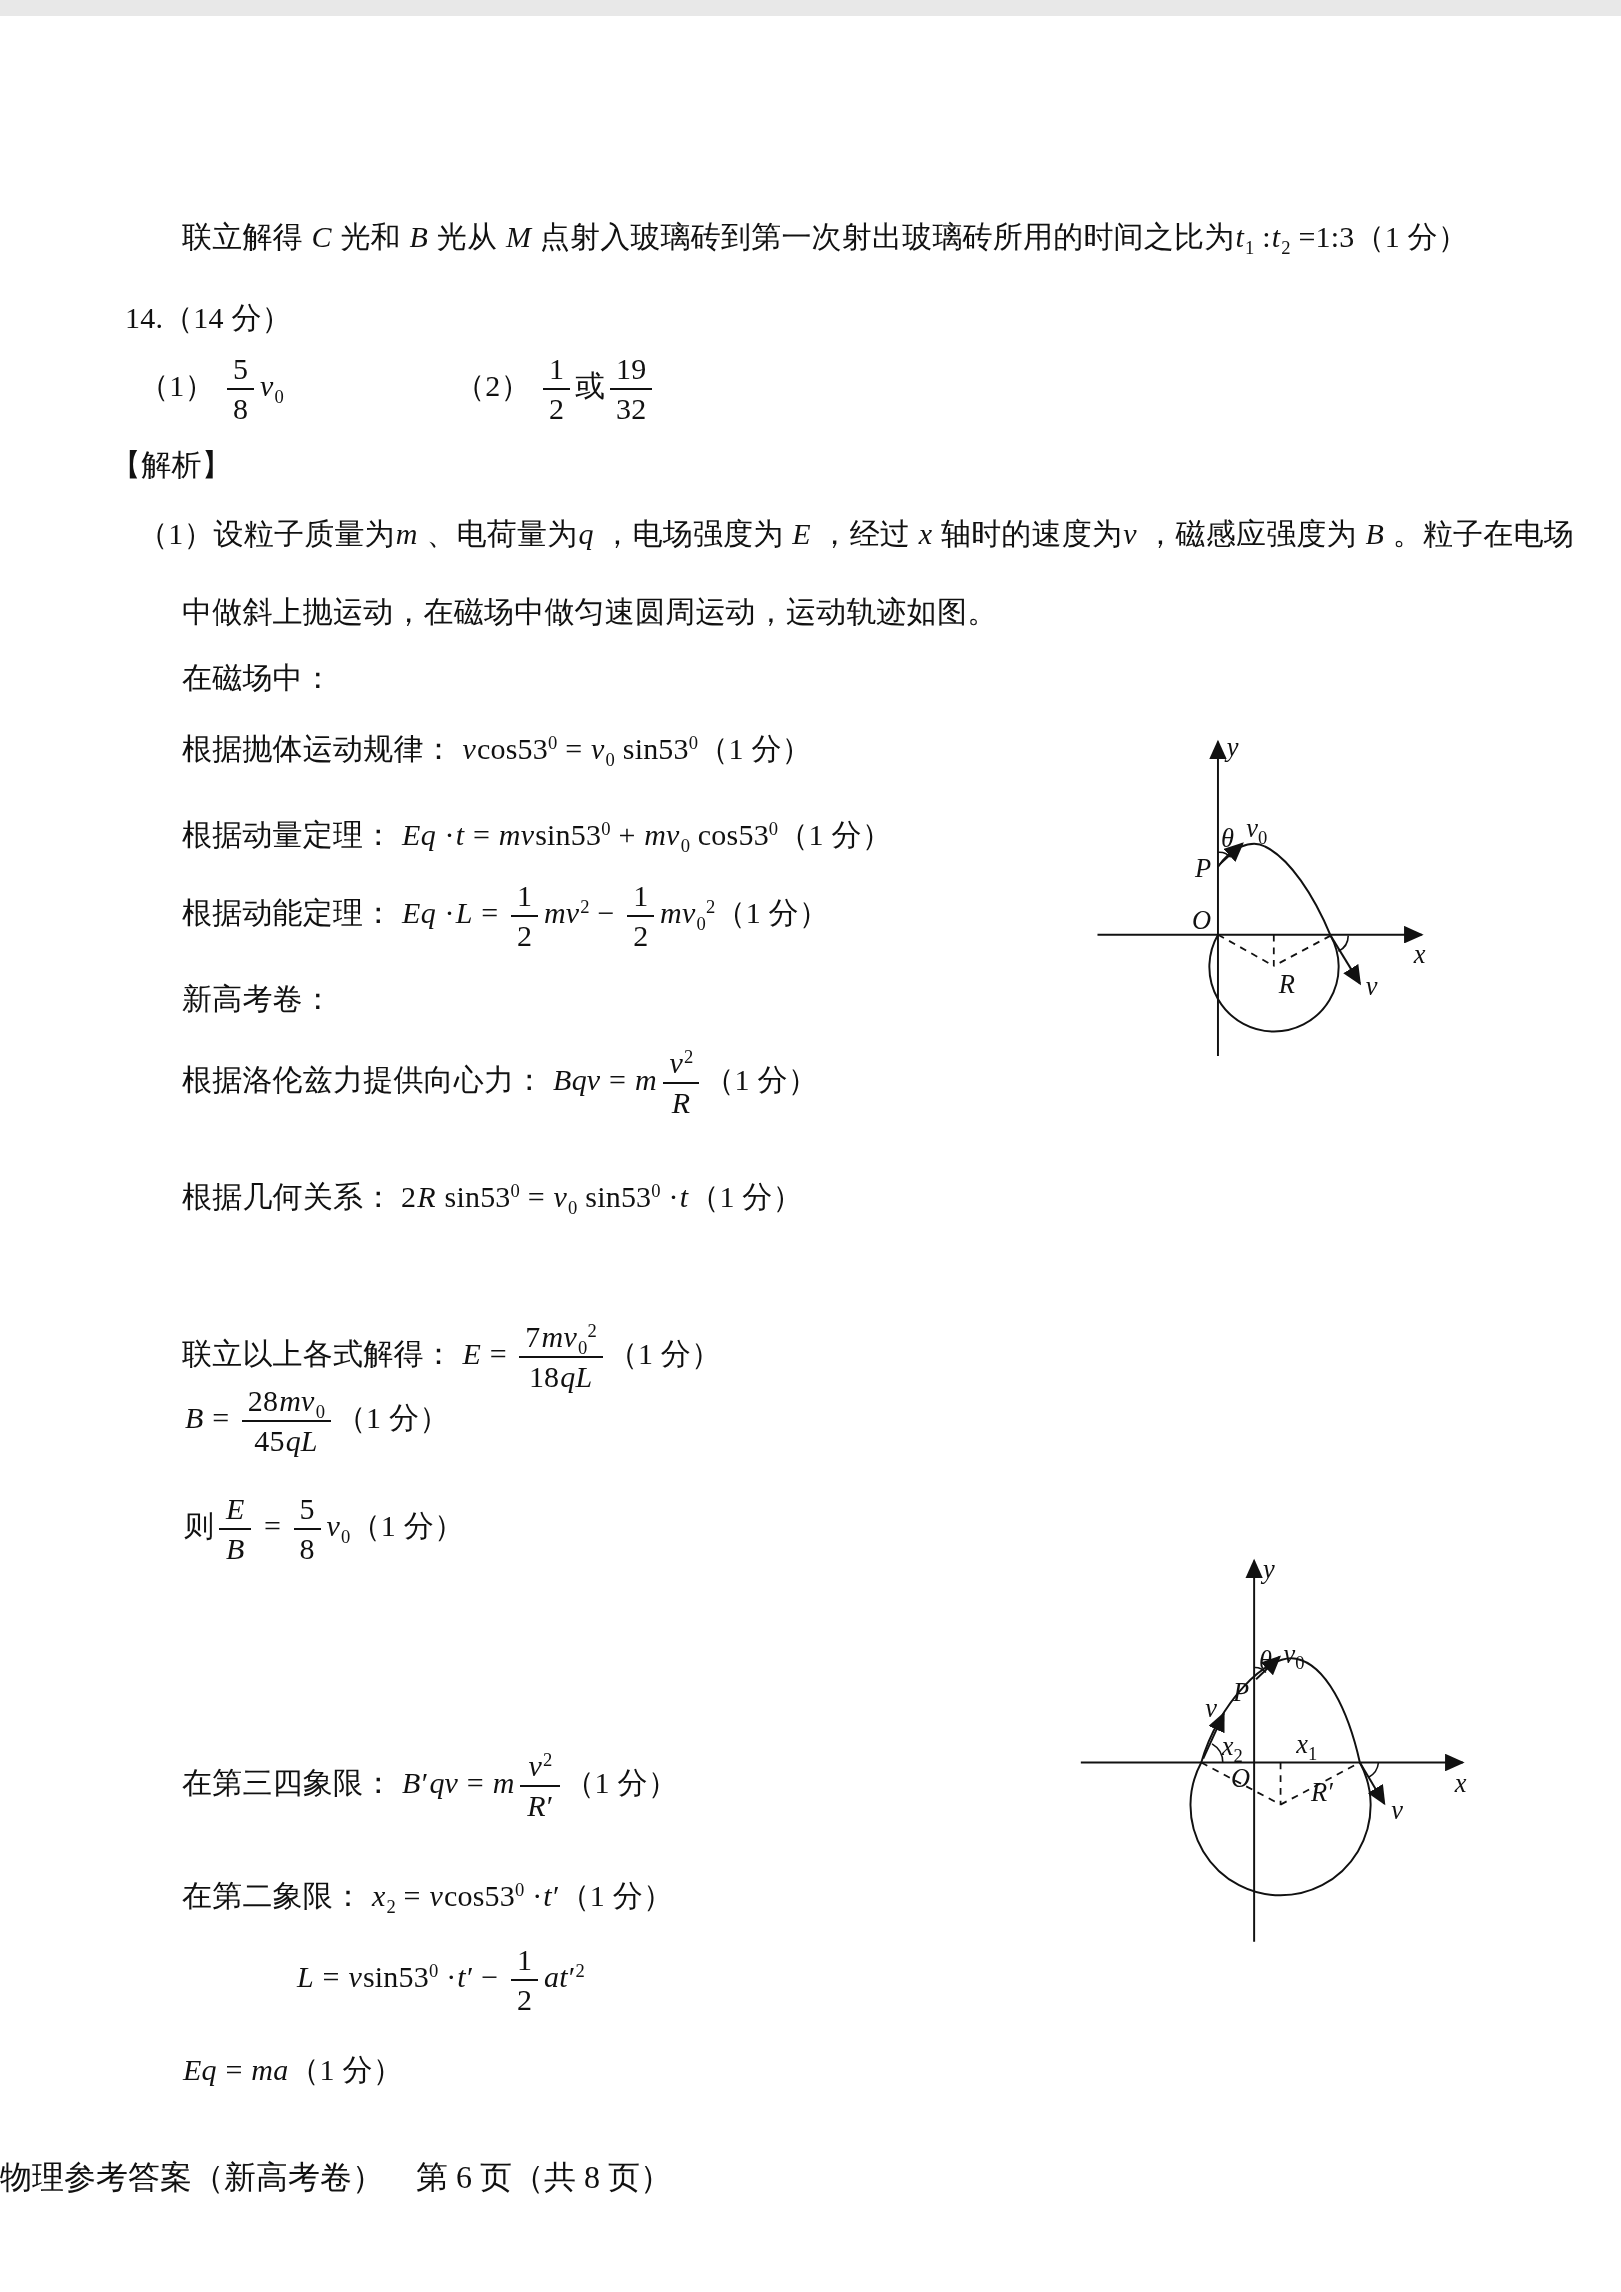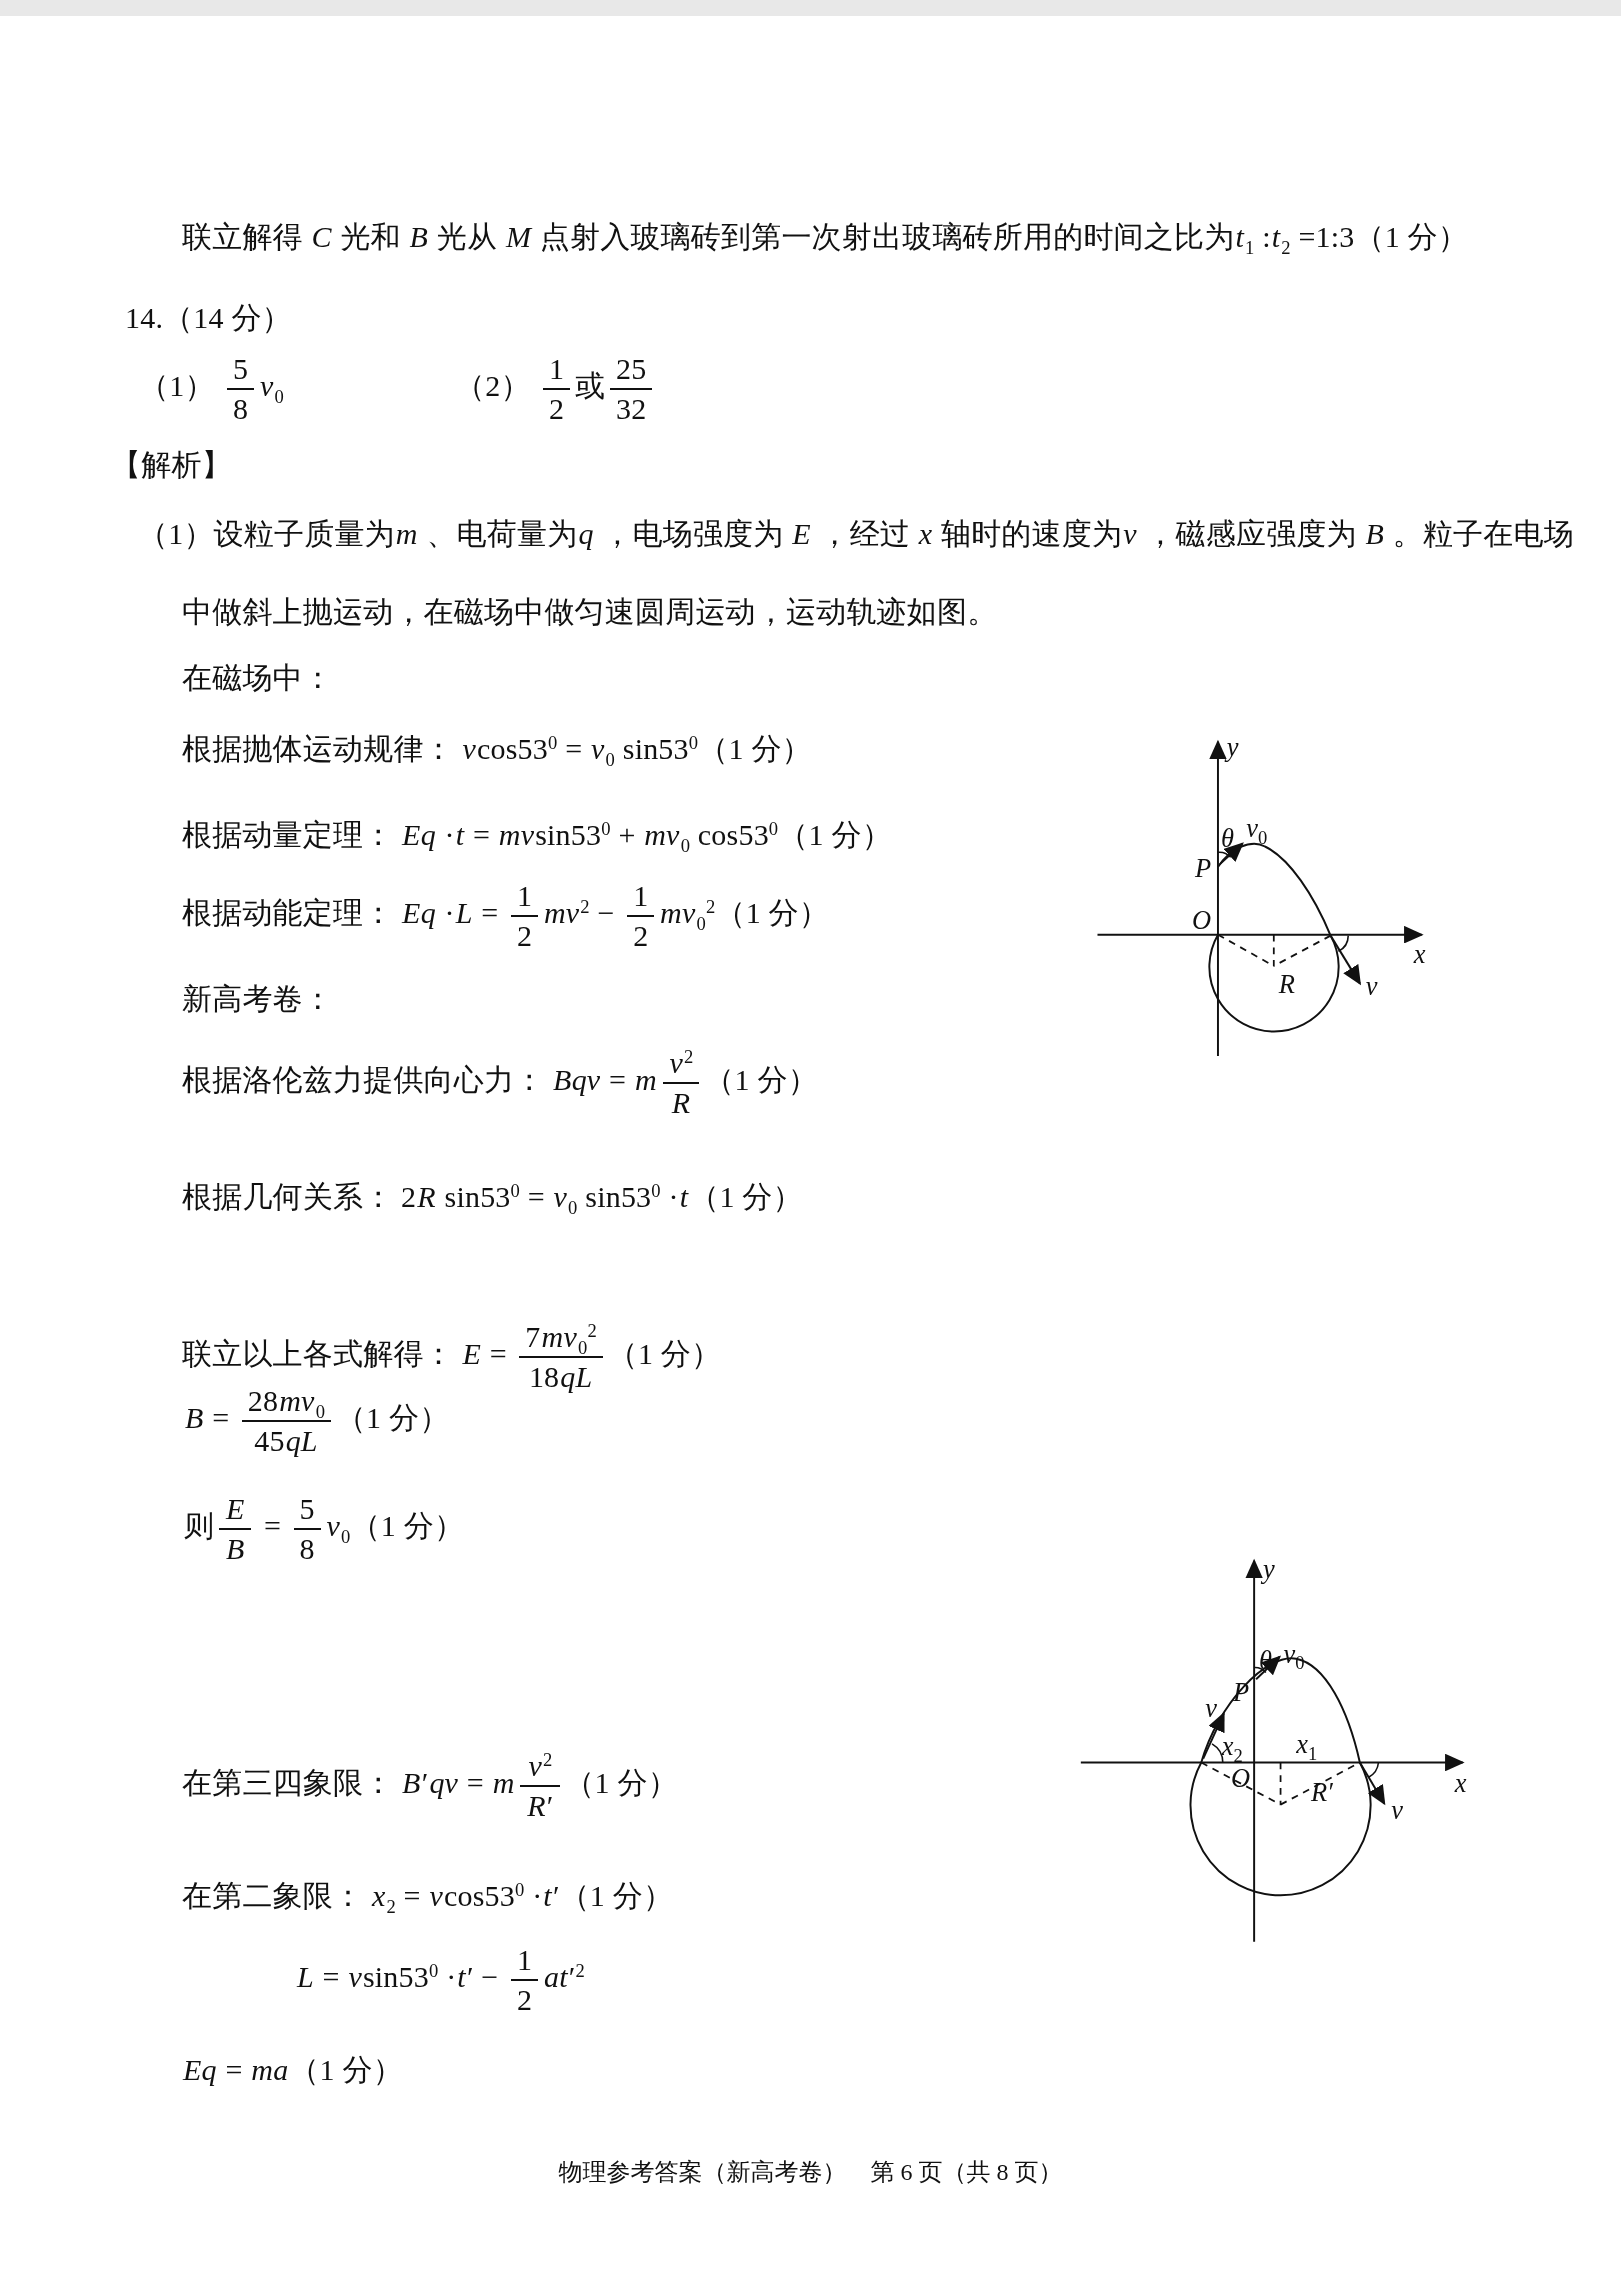--- a/index.html
+++ b/index.html
@@ -10,37 +10,37 @@
   .line{
     position:absolute;font-size:30px;line-height:1.3;white-space:nowrap;
     letter-spacing:0.2px;
   }
   .line i{font-style:italic;padding:0 1px;}
   .frac{display:inline-block;vertical-align:middle;text-align:center;margin:0 4.9px;line-height:1.08;}
   .frac .fnum{display:block;padding:1px 5.9px 2.9px;border-bottom:2px solid #111;}
   .frac .fden{display:block;padding:2.9px 5.9px 1px;}
   sup{font-size:18.6px;vertical-align:9.8px;line-height:0;}
   sub{font-size:18.6px;vertical-align:-6.9px;line-height:0;}
-  .footer{position:absolute;left:0;width:100%;text-align:center;font-size:24px;}
+  .footer{position:absolute;left:0;width:100%;text-align:left;font-size:32px;}
   .fig{position:absolute;}
   .fig text{font-family:"Liberation Serif","DejaVu Serif",serif;font-style:italic;font-size:27px;fill:#111;}
   .fig .ss{font-size:19px;font-style:normal;}
   .stroke{stroke:#111;stroke-width:2;fill:none;}
   .thin{stroke:#111;stroke-width:1.6;fill:none;}
   .dash{stroke:#111;stroke-width:1.8;fill:none;stroke-dasharray:7 6;}
 </style>
 </head>
 <body>
 
 <div class="page">
 
   <div class="line" style="left:182px;top:201px">联立解得 <i>C</i> 光和 <i>B</i> 光从 <i>M</i> 点射入玻璃砖到第一次射出玻璃砖所用的时间之比为<i>t</i><sub>1</sub> :<i>t</i><sub>2</sub> =1:3（1 分）</div>
   <div class="line" style="left:125px;top:282px">14.（14 分）</div>
   <div class="line" style="left:139px;top:336px">（1） <span class="frac"><span class="fnum">5</span><span class="fden">8</span></span><i>v</i><sub>0</sub></div>
-  <div class="line" style="left:455px;top:336px">（2） <span class="frac"><span class="fnum">1</span><span class="fden">2</span></span>或<span class="frac"><span class="fnum">25</span><span class="fden">32</span></span></div>
+  <div class="line" style="left:455px;top:336px">（2） <span class="frac"><span class="fnum">1</span><span class="fden">2</span></span>或<span class="frac"><span class="fnum">19</span><span class="fden">32</span></span></div>
   <div class="line" style="left:111px;top:429px">【解析】</div>
   <div class="line" style="left:138px;top:498px">（1）设粒子质量为<i>m</i> 、电荷量为<i>q</i> ，电场强度为 <i>E</i> ，经过 <i>x</i> 轴时的速度为<i>v</i> ，磁感应强度为 <i>B</i> 。粒子在电场</div>
   <div class="line" style="left:182px;top:576px">中做斜上抛运动，在磁场中做匀速圆周运动，运动轨迹如图。</div>
   <div class="line" style="left:182px;top:642px">在磁场中：</div>
   <div class="line" style="left:182px;top:713px">根据抛体运动规律： <i>v</i>cos53<sup>0</sup> = <i>v</i><sub>0</sub> sin53<sup>0</sup>（1 分）</div>
   <div class="line" style="left:182px;top:799px">根据动量定理： <i>Eq</i> ·<i>t</i> = <i>mv</i>sin53<sup>0</sup> + <i>mv</i><sub>0</sub> cos53<sup>0</sup>（1 分）</div>
   <div class="line" style="left:182px;top:863px">根据动能定理： <i>Eq</i> ·<i>L</i> = <span class="frac"><span class="fnum">1</span><span class="fden">2</span></span><i>mv</i><sup>2</sup> − <span class="frac"><span class="fnum">1</span><span class="fden">2</span></span><i>mv</i><sub>0</sub><sup>2</sup>（1 分）</div>
   <div class="line" style="left:182px;top:963px">新高考卷：</div>
   <div class="line" style="left:182px;top:1030px">根据洛伦兹力提供向心力： <i>Bqv</i> = <i>m</i><span class="frac"><span class="fnum"><i>v</i><sup>2</sup></span><span class="fden"><i>R</i></span></span>（1 分）</div>
   <div class="line" style="left:182px;top:1161px">根据几何关系： 2<i>R</i> sin53<sup>0</sup> = <i>v</i><sub>0</sub> sin53<sup>0</sup> ·<i>t</i>（1 分）</div>

